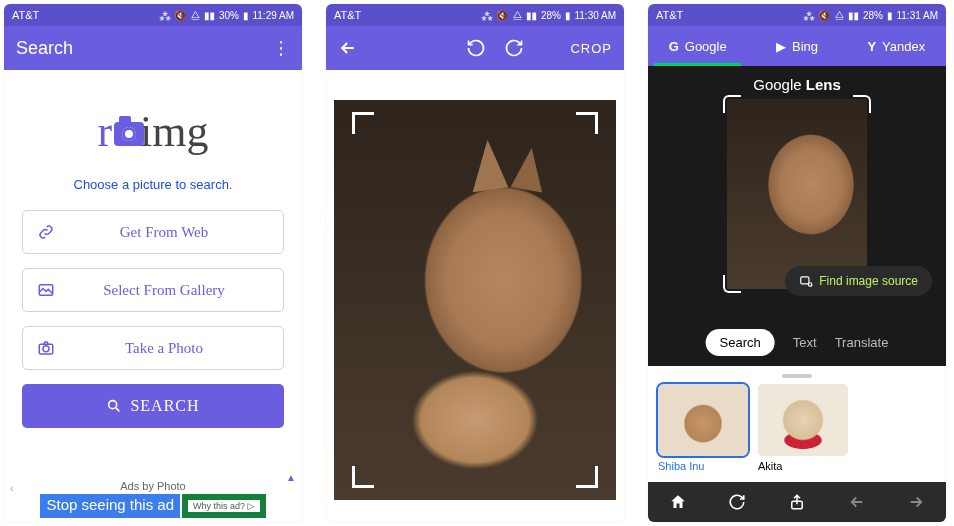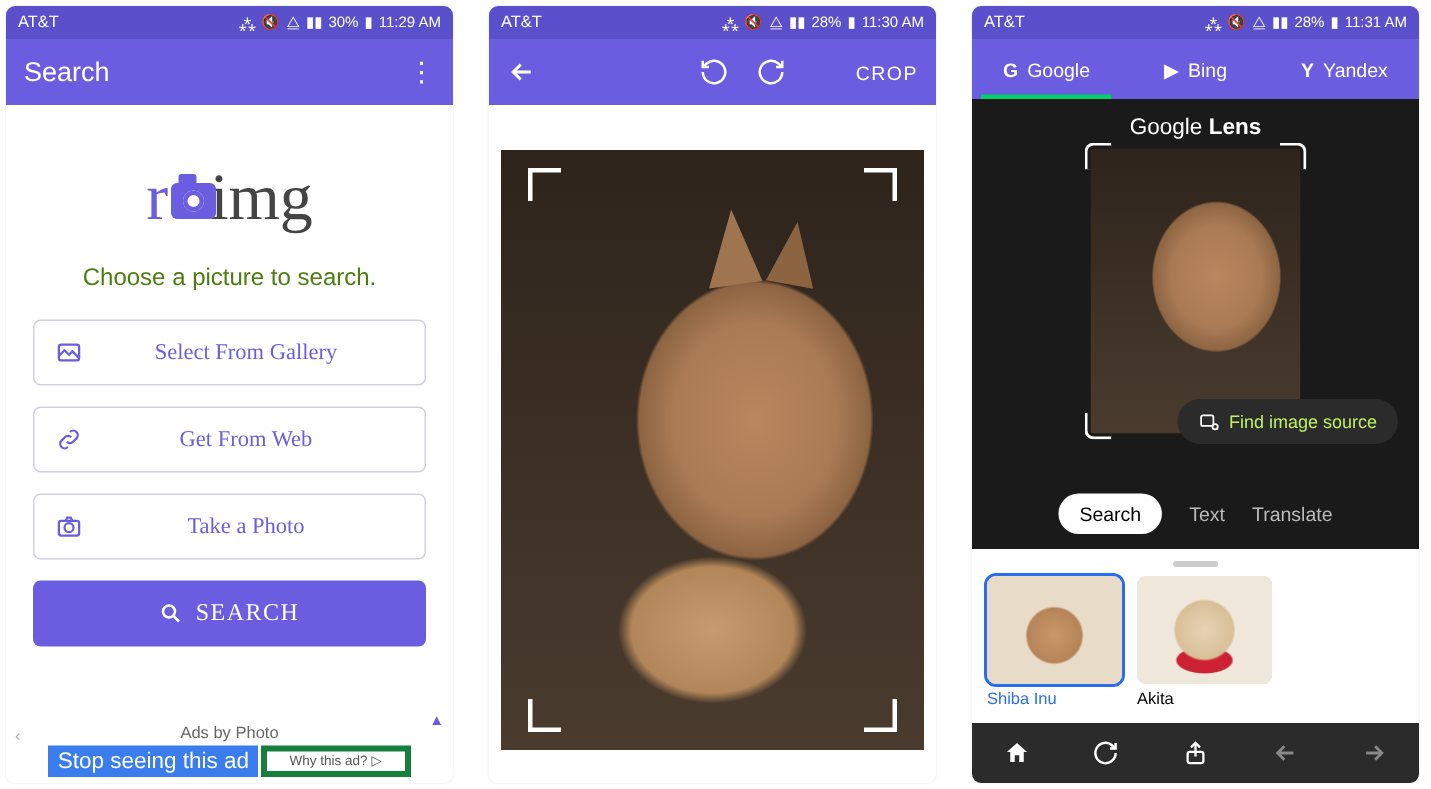--- a/index.html
+++ b/index.html
@@ -90,23 +90,23 @@
   .logo .camera::before{
     content:''; position:absolute; top:-6px; left:5px; width:12px; height:6px; background:#6a5de0; border-radius:2px 2px 0 0;
   }
   .logo .camera::after{
     content:''; position:absolute; top:5px; left:8px; width:14px; height:14px; background:#fff; border-radius:50%;
     box-shadow: inset 0 0 0 3px #6a5de0;
   }
   .logo-text { font-weight: normal; font-family: "Comic Sans MS", cursive; font-size:44px; color:#444; }
   .logo-text .r { color:#6a5de0; }
   .choose {
-    font-size: 16px;
+    font-size: 13px;
     margin: 20px 0 18px;
-    color: #4d7c0f;
+    color: #1d4ed8;
   }
   .option-btn {
     width: 100%;
     height: 44px;
     border: 1px solid #d0d0e0;
     border-radius: 5px;
     background: #fff;
     color: #6a5de0;
     font-family: "Comic Sans MS", cursive;
     font-size: 15px;
@@ -136,21 +136,21 @@
   }
   .ads-area {
     position:absolute; bottom:0; left:0; right:0;
     font-size:11px; color:#666; text-align:center;
     padding:4px;
   }
   .ads-area .arrow-left{position:absolute;left:6px;top:6px;color:#aaa;}
   .ads-area .arrow-up{position:absolute;right:6px;top:-4px;color:#6a5de0;font-size:10px;}
   .ad-btns{display:flex;justify-content:center;gap:2px;margin-top:2px;}
   .ad-btns span:first-child{background:#3b7ded;color:#fff;padding:2px 6px;font-size:15px;}
-  .ad-btns span:last-child{border:4px solid #15803d;padding:1px 15px;font-size:9px;color:#555;}
+  .ad-btns span:last-child{border:6px solid #15803d;padding:1px 5px;font-size:9px;color:#555;}
 
   
   .p2-body {
     padding: 30px 8px 0;
   }
   .image-area {
     position: relative;
     width: 100%;
     height: 400px;
     background: #3a2f25;
@@ -263,35 +263,35 @@
   <div class="p1-body">
     <div class="logo">
       <span class="logo-text"><span class="r">r</span></span>
       <span class="camera"></span>
       <span class="logo-text" style="margin-left:-4px">img</span>
     </div>
     <div class="choose">Choose a picture to search.</div>
 
     <button class="option-btn">
       <span class="ico">
+        <svg width="18" height="18" viewBox="0 0 24 24" fill="none" stroke="#6a5de0" stroke-width="2">
+            <path d="M10 14a4 4 0 0 0 5.66 0l3-3a4 4 0 0 0-5.66-5.66"></path>
+            <path d="M14 10a4 4 0 0 0-5.66 0l-3 3a4 4 0 0 0 5.66 5.66"></path>
+          </svg>
+      </span>
+      <span class="lbl">Get From Web</span>
+    </button>
+    <button class="option-btn">
+      <span class="ico">
         <svg width="18" height="18" viewBox="0 0 24 24" fill="#6a5de0">
             <rect x="3" y="5" width="18" height="14" rx="2" fill="none" stroke="#6a5de0" stroke-width="2"></rect>
             <path d="M3 15l5-5 4 4 3-3 6 6" fill="none" stroke="#6a5de0" stroke-width="2"></path>
           </svg>
       </span>
       <span class="lbl">Select From Gallery</span>
-    </button>
-    <button class="option-btn">
-      <span class="ico">
-        <svg width="18" height="18" viewBox="0 0 24 24" fill="none" stroke="#6a5de0" stroke-width="2">
-            <path d="M10 14a4 4 0 0 0 5.66 0l3-3a4 4 0 0 0-5.66-5.66"></path>
-            <path d="M14 10a4 4 0 0 0-5.66 0l-3 3a4 4 0 0 0 5.66 5.66"></path>
-          </svg>
-      </span>
-      <span class="lbl">Get From Web</span>
     </button>
     <button class="option-btn">
       <span class="ico">
         <svg width="18" height="18" viewBox="0 0 24 24" fill="none" stroke="#6a5de0" stroke-width="2">
             <rect x="3" y="7" width="18" height="13" rx="2"></rect>
             <circle cx="12" cy="13" r="4"></circle>
             <path d="M9 7l1.5-3h3L15 7"></path>
           </svg>
       </span>
       <span class="lbl">Take a Photo</span>

